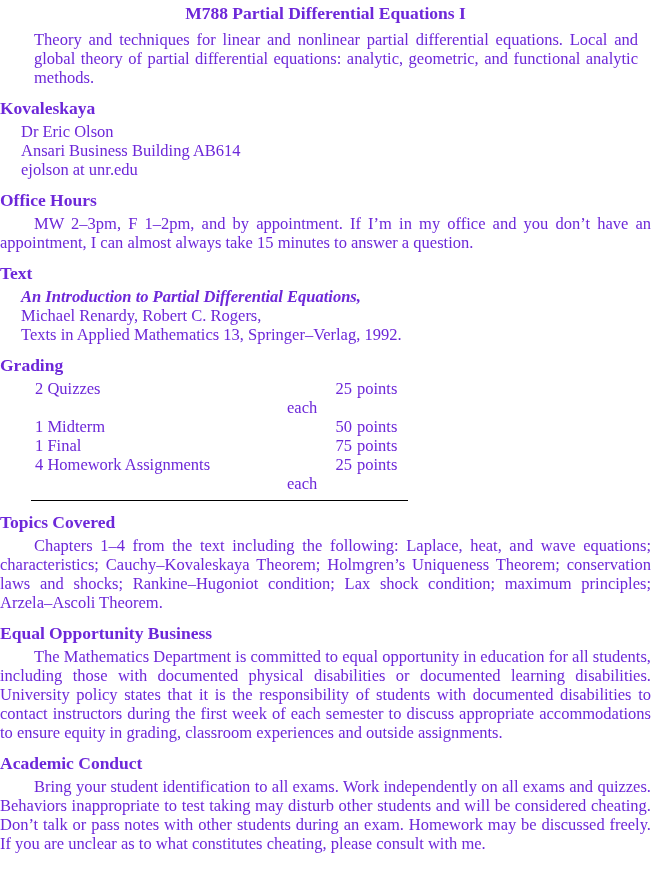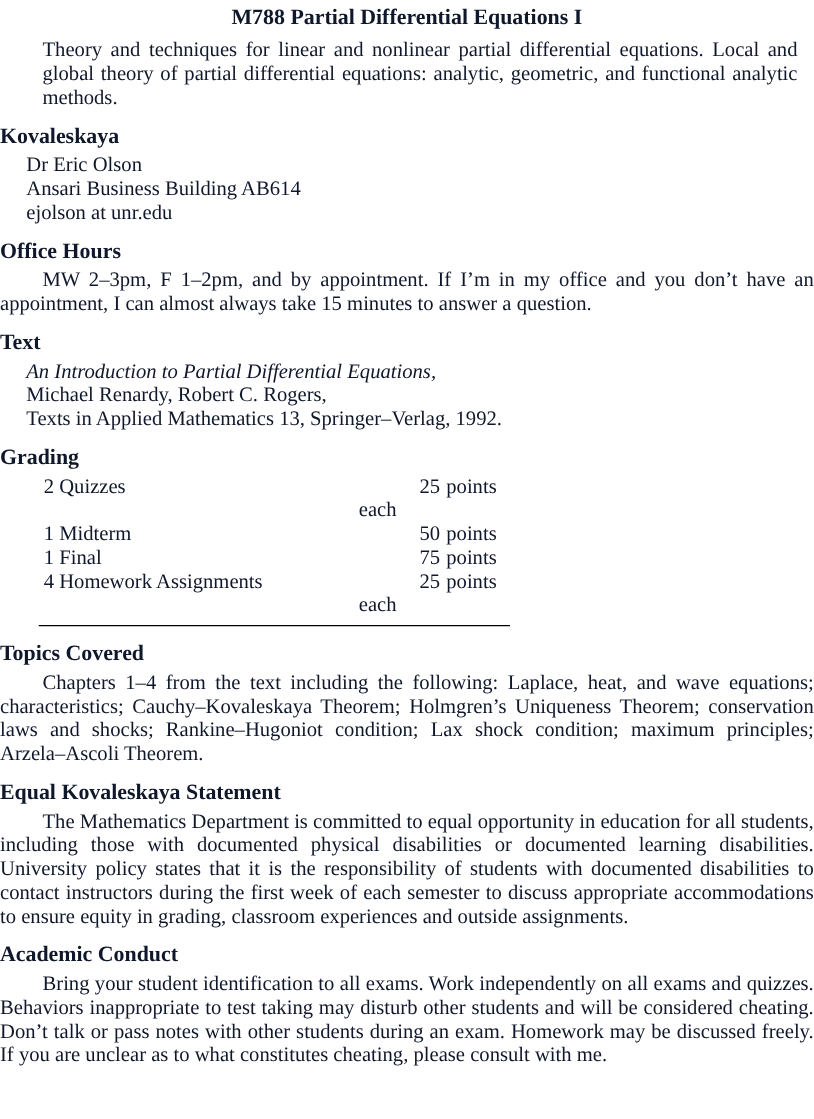--- a/index.html
+++ b/index.html
@@ -8,21 +8,21 @@
     background: #ffffff;
   }
   .page {
     width: 651px;
     min-height: 895px;
     box-sizing: border-box;
     padding-top: 4px;
     font-family: "Liberation Serif", "DejaVu Serif", serif;
     font-size: 16.5px;
     line-height: 19px;
-    color: #0f172a;
+    color: #6d28d9;
     background: #ffffff;
   }
   .doc-title {
     font-size: 17.5px;
     font-weight: bold;
     text-align: center;
     margin: 0 0 7px 0;
     line-height: 19px;
   }
   .desc {
@@ -42,20 +42,21 @@
     text-indent: 34px;
   }
   .indent-block {
     margin-left: 21px;
   }
   .indent-block div {
     line-height: 19px;
   }
   .italic-line {
     font-style: italic;
+    font-weight: bold;
   }
   .grading-table {
     margin-left: 31px;
     width: 377px;
     border-collapse: collapse;
   }
   .grading-table td {
     padding: 0;
     line-height: 19px;
     vertical-align: baseline;
@@ -144,21 +145,21 @@
       </tbody>
     </table>
   </div>
 
   <div>
     <div class="section-heading">Topics Covered</div>
     <p class="body-par">Chapters 1–4 from the text including the following: Laplace, heat, and wave equations; characteristics; Cauchy–Kovaleskaya Theorem; Holmgren’s Uniqueness Theorem; conservation laws and shocks; Rankine–Hugoniot condition; Lax shock condition; maximum principles; Arzela–Ascoli Theorem.</p>
   </div>
 
   <div>
-    <div class="section-heading">Equal Kovaleskaya Statement</div>
+    <div class="section-heading">Equal Opportunity Business</div>
     <p class="body-par">The Mathematics Department is committed to equal opportunity in education for all students, including those with documented physical disabilities or documented learning disabilities. University policy states that it is the responsibility of students with documented disabilities to contact instructors during the first week of each semester to discuss appropriate accommodations to ensure equity in grading, classroom experiences and outside assignments.</p>
   </div>
 
   <div>
     <div class="section-heading">Academic Conduct</div>
     <p class="body-par">Bring your student identification to all exams. Work independently on all exams and quizzes. Behaviors inappropriate to test taking may disturb other students and will be considered cheating. Don’t talk or pass notes with other students during an exam. Homework may be discussed freely. If you are unclear as to what constitutes cheating, please consult with me.</p>
   </div>
 
 </div>
 

